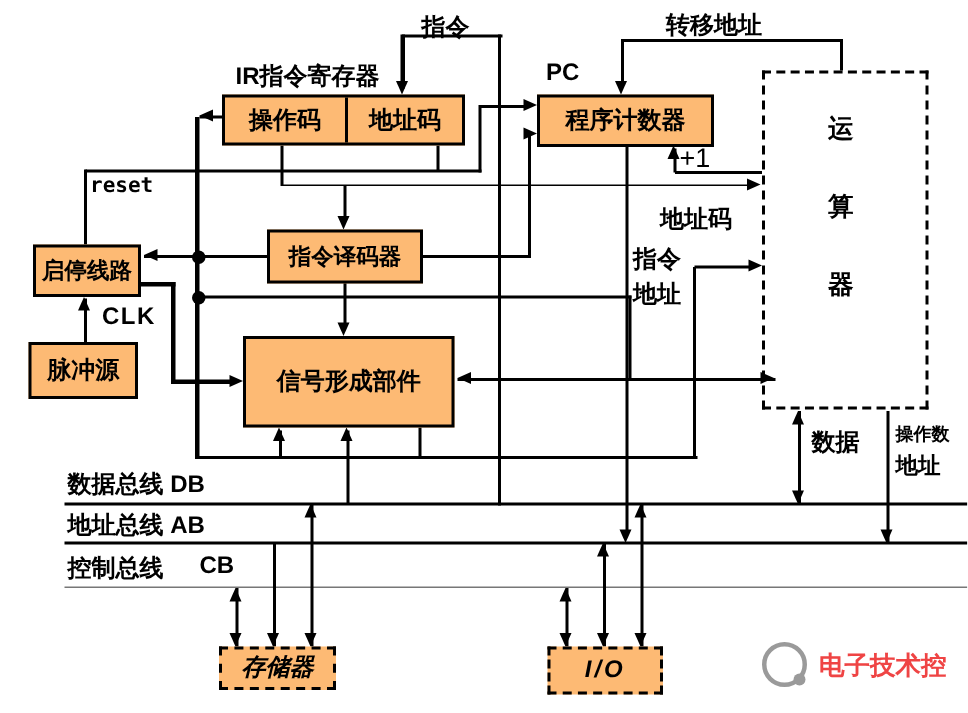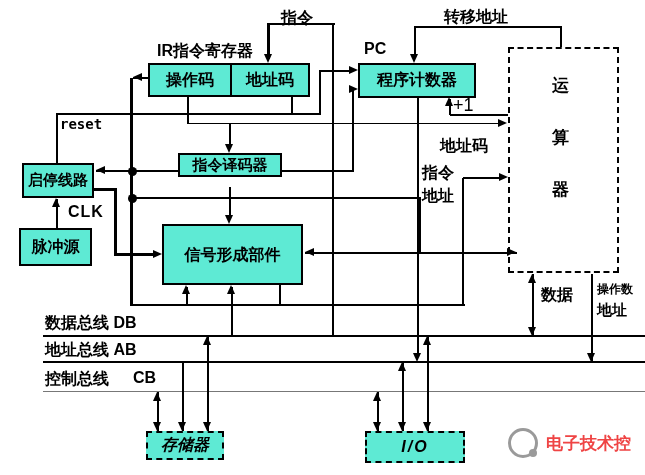--- a/index.html
+++ b/index.html
@@ -1,20 +1,20 @@
 <!DOCTYPE html>
 <html><head>
 <meta charset="utf-8">
 <style>
   html,body{margin:0;padding:0;background:#ffffff;}
   #stage{
     position:relative;width:645px;height:475px;background:#ffffff;overflow:hidden;
     font-family:"Liberation Sans",sans-serif;color:#000;
   }
-  .box{position:absolute;border:2px solid #000;background:#5eead4;display:flex;align-items:center;justify-content:center;box-sizing:border-box;}
+  .box{position:absolute;border:2px solid #000;background:#fdba74;display:flex;align-items:center;justify-content:center;box-sizing:border-box;}
   .dashed{border-style:dashed;font-style:italic;}
   .lbl{position:absolute;white-space:nowrap;font-weight:bold;}
   .wire{position:absolute;background:#000;}
   .wire.light{background:#777;}
   .dot{position:absolute;width:9px;height:9px;border-radius:50%;background:#000;}
   .ah{position:absolute;width:0;height:0;}
   .ah-r{border-left:9px solid #000;border-top:4.5px solid transparent;border-bottom:4.5px solid transparent;}
   .ah-l{border-right:9px solid #000;border-top:4.5px solid transparent;border-bottom:4.5px solid transparent;}
   .ah-u{border-bottom:9px solid #000;border-left:4.5px solid transparent;border-right:4.5px solid transparent;}
   .ah-d{border-top:9px solid #000;border-left:4.5px solid transparent;border-right:4.5px solid transparent;}
@@ -126,39 +126,39 @@
   </div>
 
   <div class="box" style="left:22px;top:163px;width:72px;height:35px">
     <span class="cjk" style="font-size:15px">启停线路</span>
   </div>
 
   <div class="box" style="left:19px;top:228px;width:73px;height:38px">
     <span class="cjk" style="font-size:16px">脉冲源</span>
   </div>
 
-  <div class="box" style="left:178px;top:153px;width:104px;height:24px">
+  <div class="box" style="left:178px;top:153px;width:104px;height:36px">
     <span class="cjk" style="font-size:15px">指令译码器</span>
   </div>
 
   <div class="box" style="left:162px;top:224px;width:141px;height:61px;flex-direction:column;line-height:1.5">
     <span class="cjk" style="font-size:16px">信号形成部件</span>
   </div>
 
   <div class="box dashed" style="left:508px;top:47px;width:111px;height:226px;background:transparent"></div>
   <span class="lbl" style="left:552px;top:74px;font-size:17px">运</span>
   <span class="lbl" style="left:552px;top:126px;font-size:17px">算</span>
   <span class="lbl" style="left:552px;top:178px;font-size:17px">器</span>
 
 
   <div class="box dashed" style="left:146px;top:431px;width:78px;height:29px">
     <span class="cjk" style="font-size:16px">存储器</span>
   </div>
 
-  <div class="box dashed" style="left:365px;top:431px;width:100px;height:32px">
+  <div class="box dashed" style="left:365px;top:431px;width:77px;height:32px">
     <span class="cjk" style="font-size:16px;letter-spacing:2px">I/O</span>
   </div>
 
   <span class="lbl" style="left:281px;top:8px;font-size:16px">指令</span>
   <span class="lbl" style="left:444px;top:7px;font-size:16px">转移地址</span>
   <span class="lbl" style="left:157px;top:41px;font-size:16px">IR指令寄存器</span>
   <span class="lbl" style="left:364px;top:40px;font-size:16px">PC</span>
   <span class="lbl" style="left:60px;top:116px;font-size:14px;font-family:'DejaVu Sans Mono',monospace;font-weight:bold">reset</span>
   <span class="lbl" style="left:68px;top:203px;font-size:16px;letter-spacing:1px">CLK</span>
   <span class="lbl" style="left:453px;top:95px;font-size:18px;font-weight:normal">+1</span>

